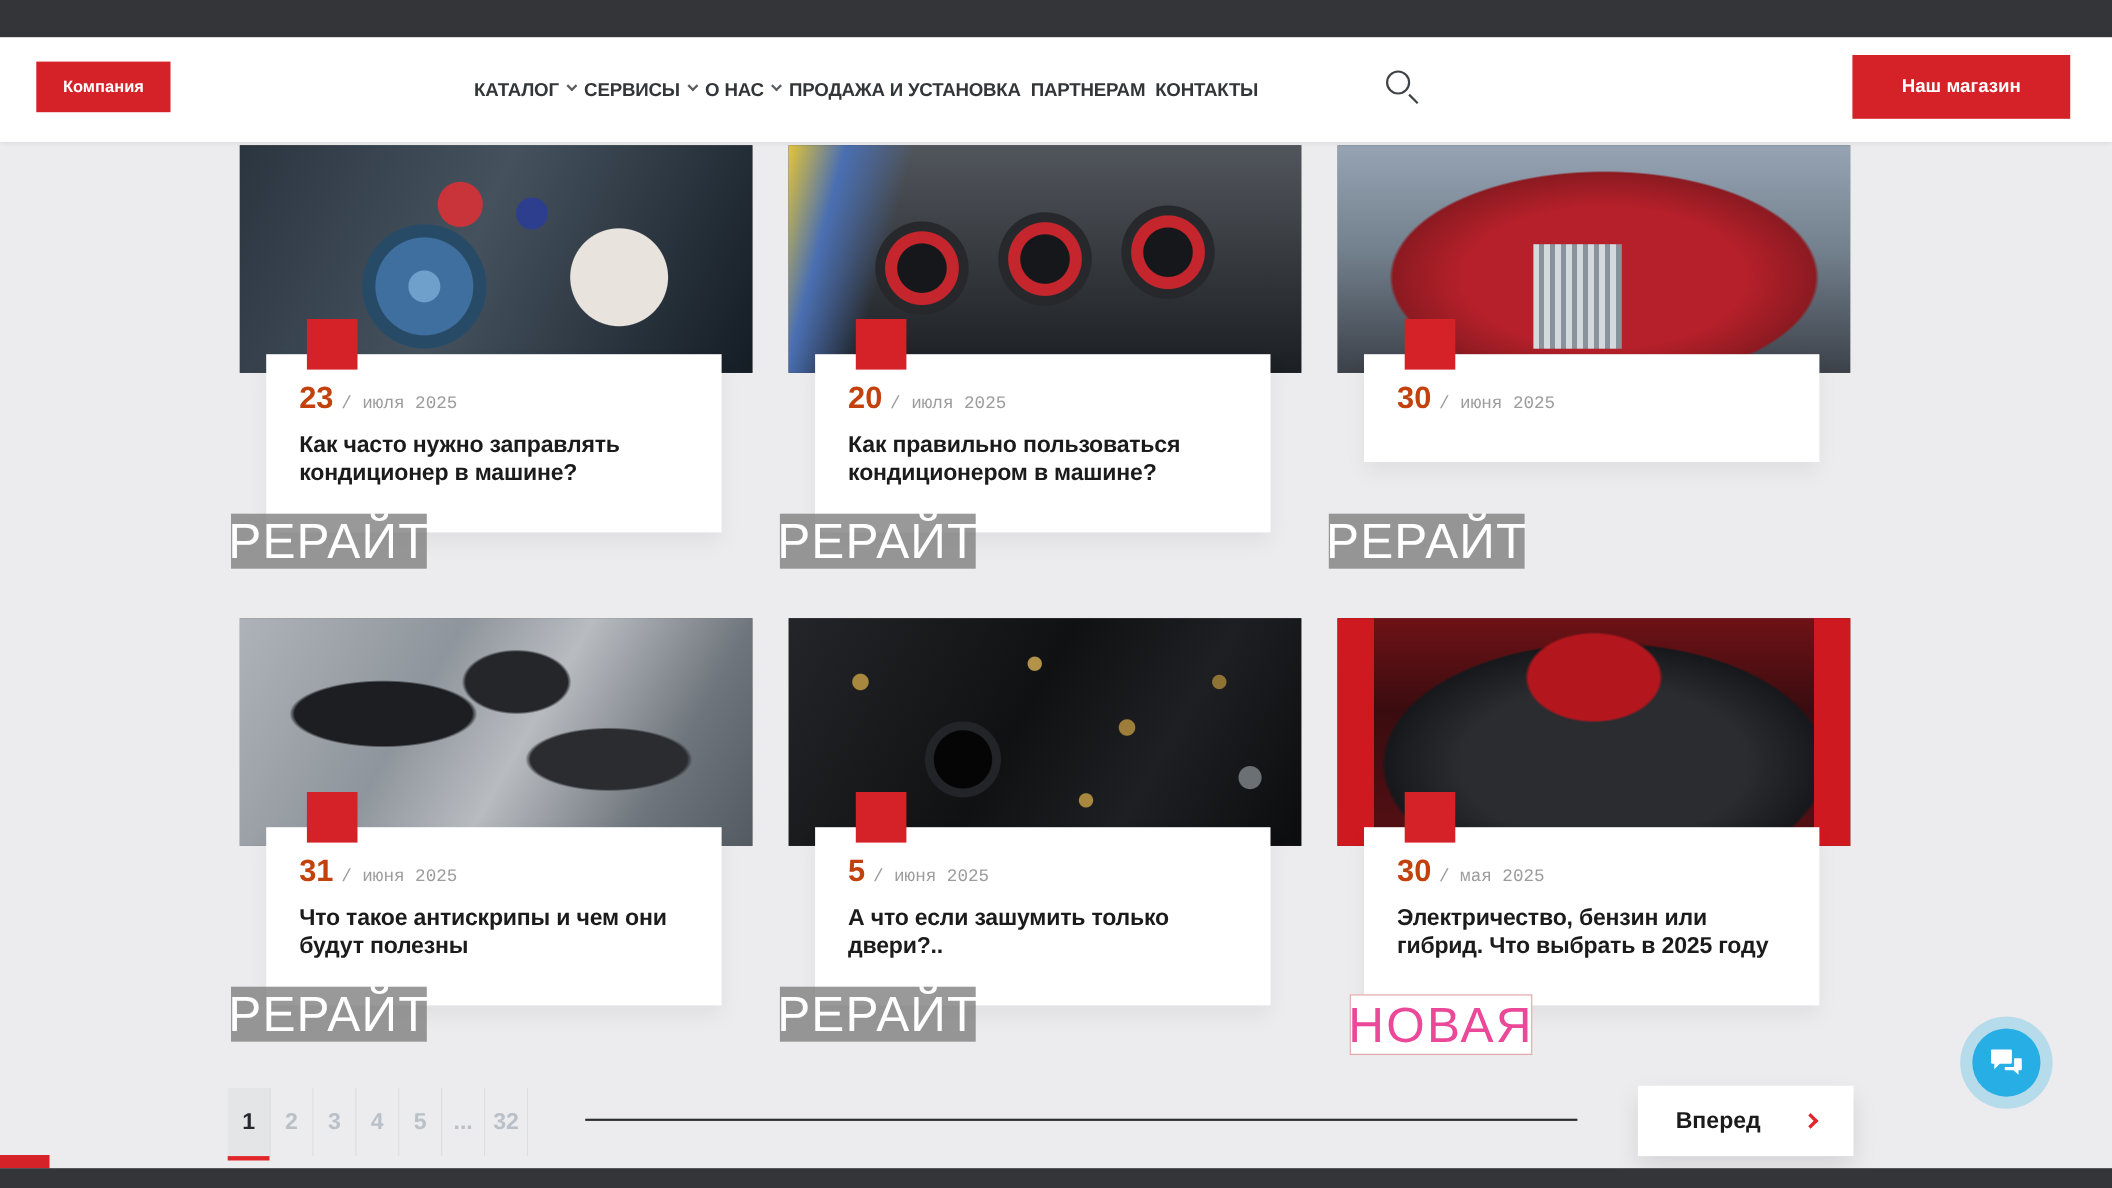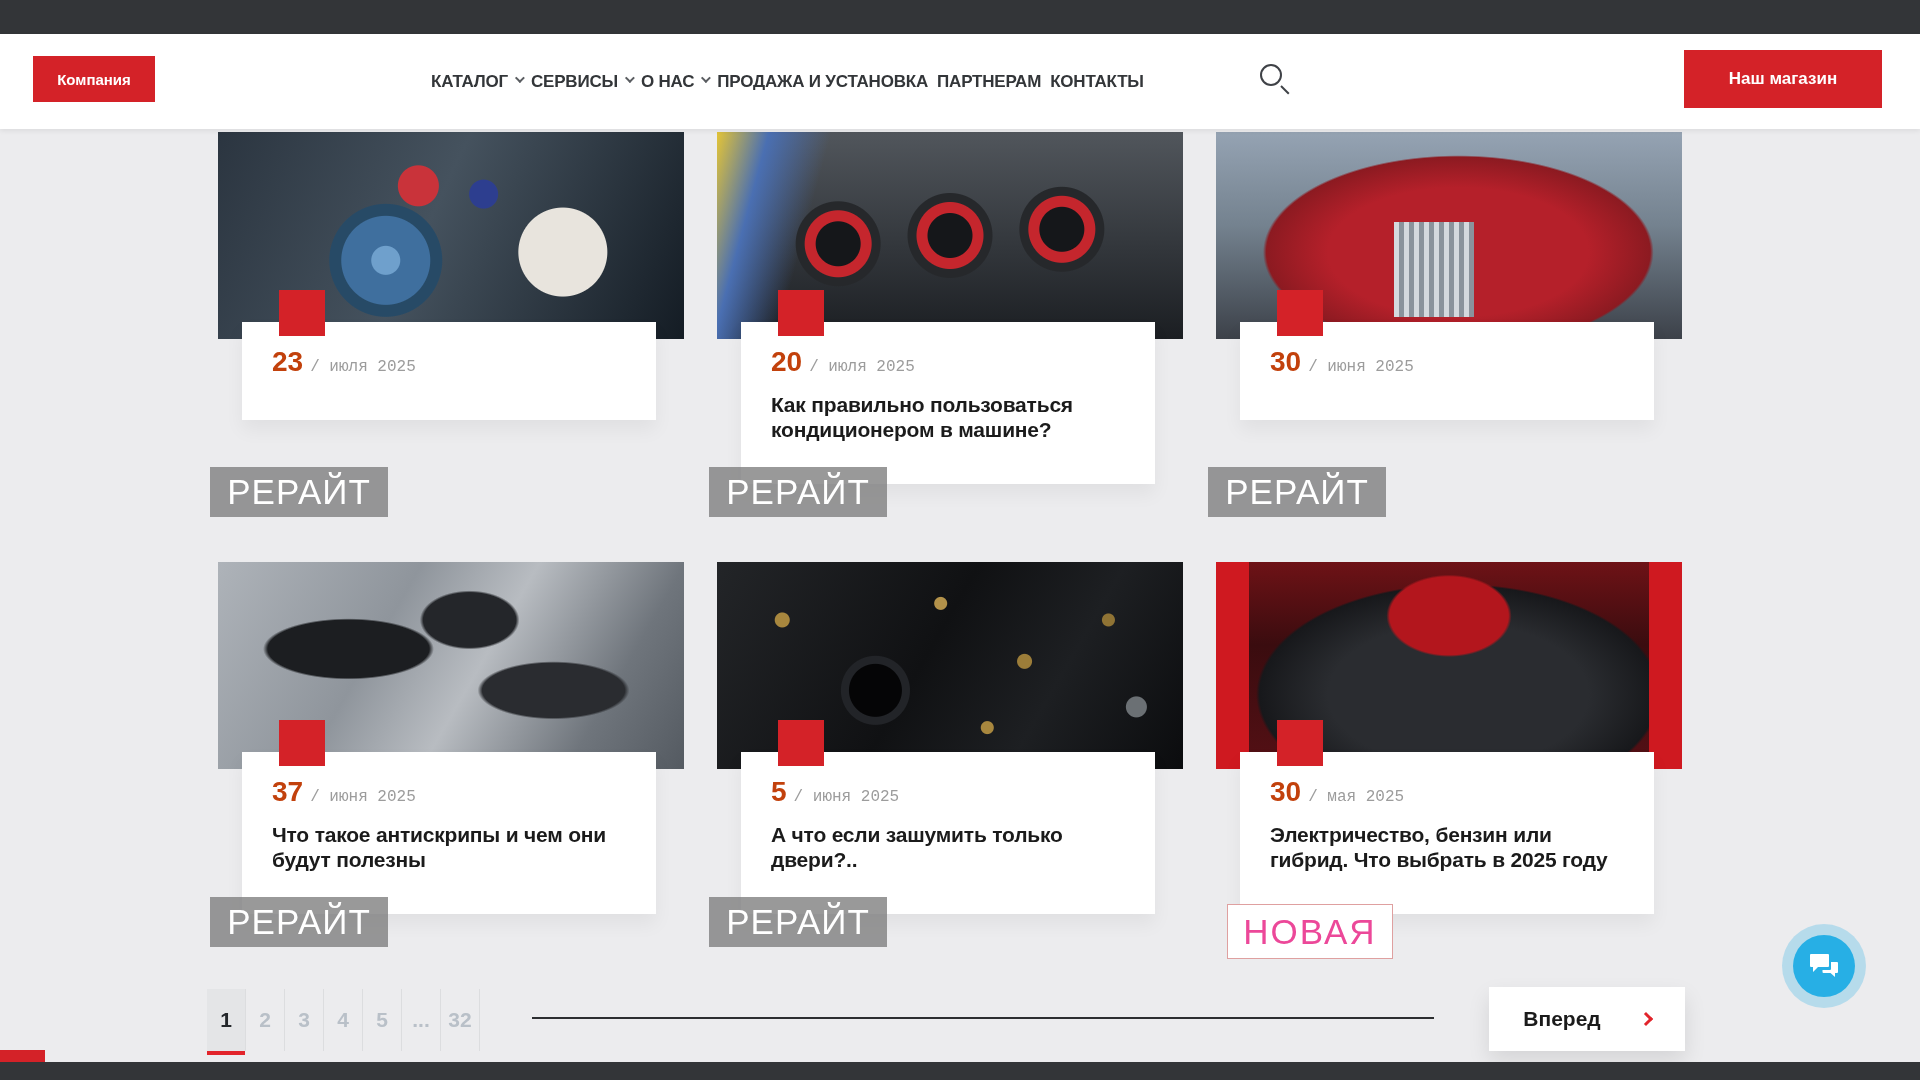--- a/index.html
+++ b/index.html
@@ -35,21 +35,21 @@
   .card-image { position:relative; width:466px; height:207px; background:#555; overflow:visible; }
   .photo { position:absolute; inset:0; }
   .red-badge { position:absolute; left:61px; bottom:3px; width:46px; height:46px; background:#d42228; z-index:4; }
   .card-box { position:absolute; top:190px; left:24px; right:28px; background:#fff; z-index:2;
               padding:24px 26px 42px 30px; box-shadow:0 10px 18px rgba(0,0,0,.05); }
   .date-line { display:flex; align-items:baseline; }
   .day { font-size:28px; font-weight:bold; color:#c2410c; }
   .date-rest { font-size:16px; color:#9c9c9c; margin-left:7px;font-family:Liberation Mono, monospace; }
   .card-title { font-size:21px; font-weight:bold; color:#1b1b1b; line-height:1.2; margin-top:14px; letter-spacing:-0.2px; }
   .stamp { position:absolute; z-index:6; display:flex; align-items:center; justify-content:center;
-           font-size:35px; letter-spacing:1px; }
+           font-size:45px; letter-spacing:1px; }
   .stamp.rewrite { left:-8px; top:335px; width:178px; height:50px;
                    background:rgba(128,128,128,.8); color:#ffffff; }
   .stamp.new { left:11px; top:342px; width:166px; height:55px; background:#fff;
                border:1px solid #dfa0a0; color:#ec4899; letter-spacing:2px; }
 
   
   .ac-refill-gauges { background-image:
       radial-gradient(circle at 43% 26%, #c9333a 0 20px, transparent 21px),
       radial-gradient(circle at 57% 30%, #2d3e8f 0 14px, transparent 15px),
       radial-gradient(circle at 36% 62%, #6fa0cc 0 14px, #3f6f9e 15px 44px, #274a66 45px 56px, transparent 57px),
@@ -164,20 +164,21 @@
       <article class="card">
         <div class="card-image">
           <div class="photo ac-refill-gauges"></div>
           <div class="red-badge"></div>
         </div>
         <div class="card-box">
           <div class="date-line">
             <span class="day">23</span>
             <span class="date-rest">/ июля 2025</span>
           </div>
+          <h3 class="card-title">Как часто нужно заправлять кондиционер в машине?</h3>
         </div>
         <div class="stamp rewrite">РЕРАЙТ</div>
       </article>
 
       <article class="card">
         <div class="card-image">
           <div class="photo ac-vents"></div>
           <div class="red-badge"></div>
         </div>
         <div class="card-box">
@@ -204,21 +205,21 @@
         <div class="stamp rewrite">РЕРАЙТ</div>
       </article>
 
       <article class="card">
         <div class="card-image">
           <div class="photo interior-soundproofing"></div>
           <div class="red-badge"></div>
         </div>
         <div class="card-box">
           <div class="date-line">
-            <span class="day">37</span>
+            <span class="day">31</span>
             <span class="date-rest">/ июня 2025</span>
           </div>
           <h3 class="card-title">Что такое антискрипы и чем они будут полезны</h3>
         </div>
         <div class="stamp rewrite">РЕРАЙТ</div>
       </article>
 
       <article class="card">
         <div class="card-image">
           <div class="photo door-soundproofing"></div>

